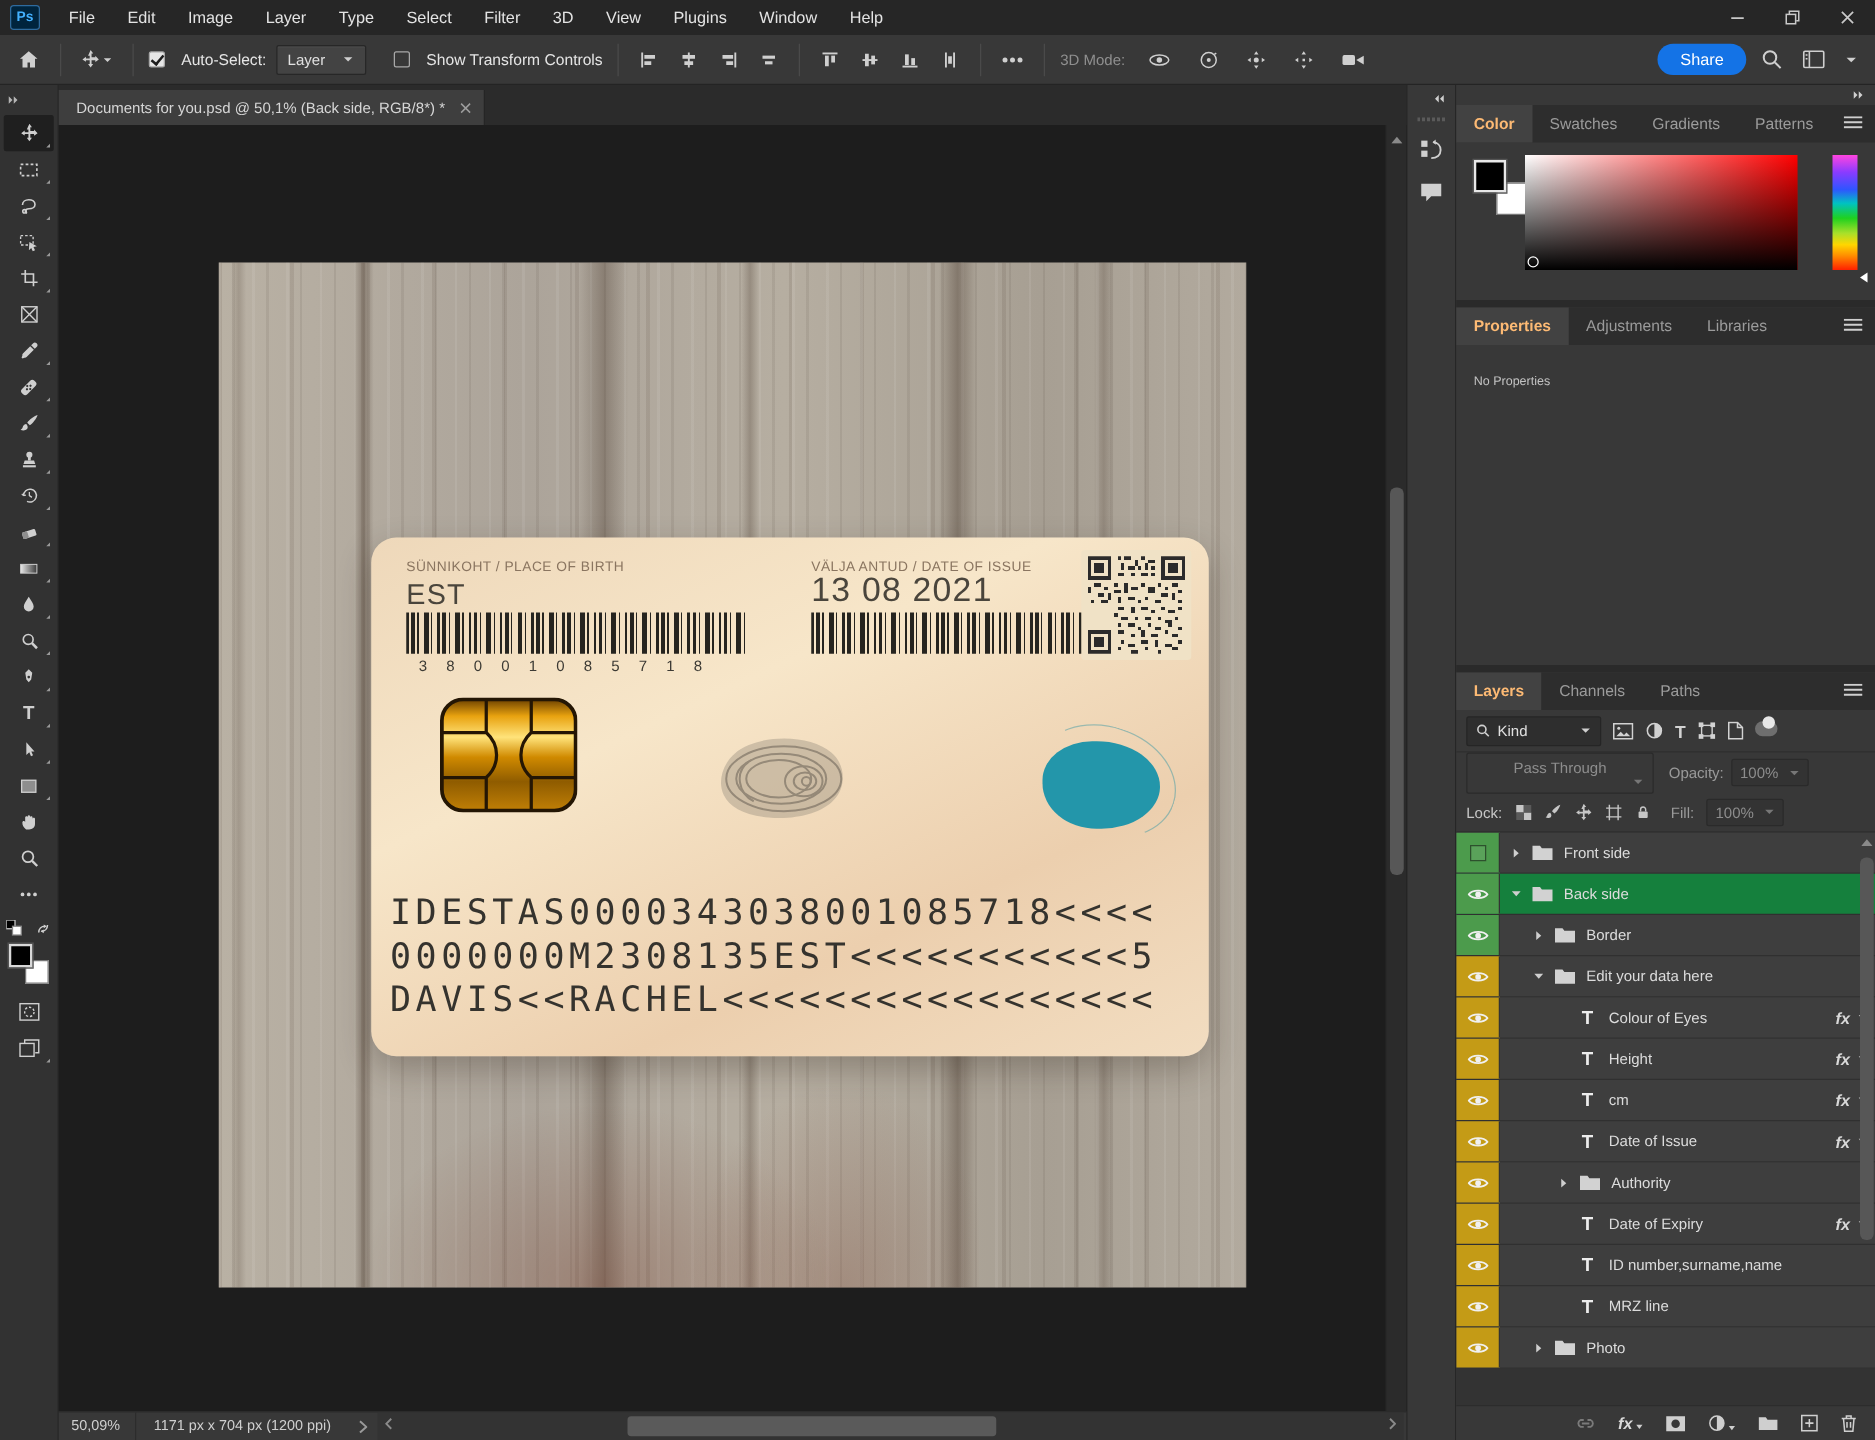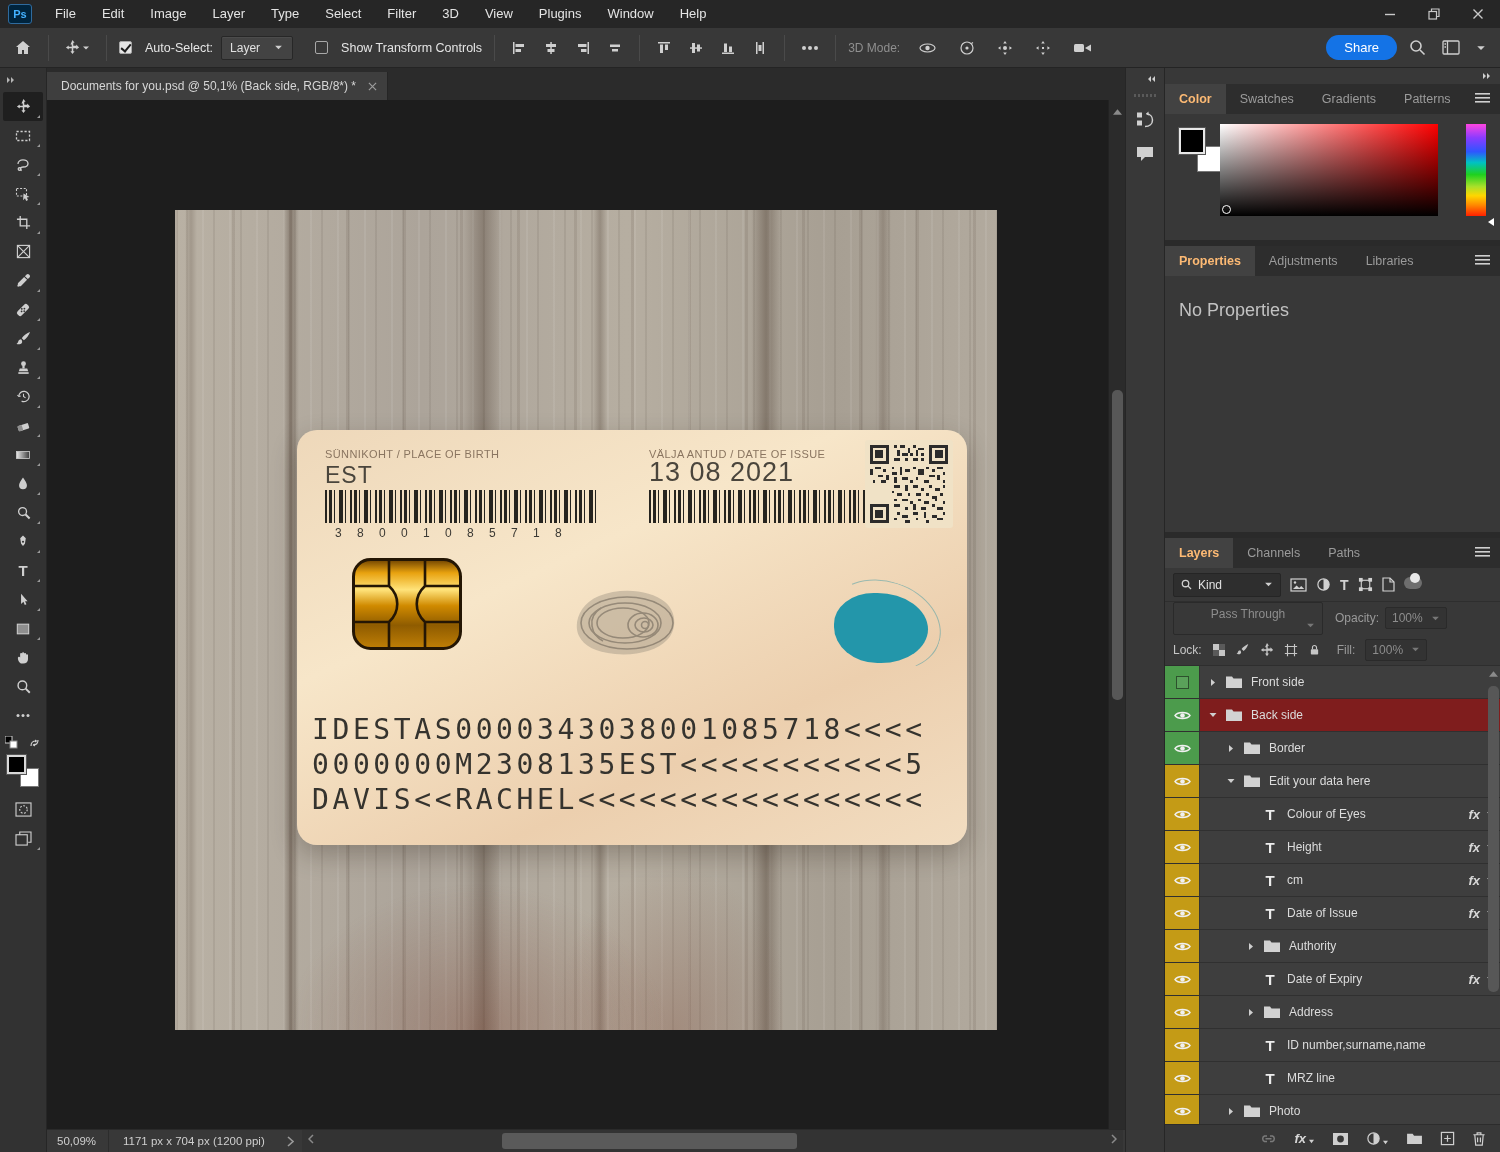--- a/index.html
+++ b/index.html
@@ -146,21 +146,21 @@
     background:linear-gradient(to bottom, rgba(0,0,0,0) 0%, #000 100%),
                linear-gradient(to right, #fff 0%, #f00 100%); }
   .color-field .cursor { position:absolute; left:2px; bottom:2px; width:9px; height:9px; border:1.5px solid #fff;
     border-radius:50%; }
   .hue-strip { position:absolute; right:14px; top:10px; width:20px; height:92px;
     background:linear-gradient(180deg,#ff45e0 0%,#8a3bff 15%,#2f55ff 30%,#00c2c2 42%,#1fd11f 55%,#a8e02a 68%,#ffd600 78%,#ff8a00 88%,#ff2000 100%); }
   .hue-marker { position:absolute; right:6px; top:104px; width:0; height:0;
     border-top:4px solid rgba(0,0,0,0); border-bottom:4px solid rgba(0,0,0,0); border-right:6px solid #fff; }
 
   .props-body { height:256px; position:relative; }
-  .props-empty { position:absolute; left:14px; top:24px; font-size:18px; color:#c2c2c2; }
+  .props-empty { position:absolute; left:14px; top:24px; font-size:10px; color:#c2c2c2; }
 
   .layers-panel { flex:1; display:flex; flex-direction:column; border-bottom:none; min-height:0; }
   .filter-row { height:34px; display:flex; align-items:center; padding:0 8px; gap:9px; border-bottom:1px solid #2e2e2e; }
   .kind-select { display:flex; align-items:center; gap:6px; background:#2e2e2e; border:1px solid #252525;
     border-radius:2px; padding:4px 7px; width:108px; color:#e0e0e0; }
   .kind-select .kchev { margin-left:auto; }
   .f-icon { color:#d2d2d2; display:flex; }
   .toggle { width:18px; height:12px; background:#6e6e6e; border-radius:6px; position:relative; margin-top:-4px; }
   .toggle::after { content:""; position:absolute; right:2px; top:-4px; width:10px; height:10px; background:#e8e8e8; border-radius:50%; }
   .blend-row { height:32px; display:flex; align-items:center; padding:0 8px; gap:6px; }
@@ -168,21 +168,21 @@
     padding:4px 7px; width:150px; color:#8d8d8d;flex-direction:column; }
   .blend-select .kchev { margin-left:auto; color:#777; }
   .mini-label { color:#9a9a9a; margin-left:6px; }
   .val-box { display:flex; align-items:center; gap:8px; background:#333; border:1px solid #2a2a2a; border-radius:2px;
     padding:3px 6px; color:#8d8d8d; }
   .lock-row { height:32px; display:flex; align-items:center; padding:0 8px; gap:10px; border-bottom:1px solid #2e2e2e; }
   .lock-row .f-icon { color:#c6c6c6; }
 
   .layers-list { flex:1; background:#333; overflow:hidden; position:relative; }
   .layer-row { height:33px; display:flex; align-items:stretch; border-bottom:1px solid #303030; background:#3e3e3e; }
-  .layer-row.selected { background:#7f1d1d; }
+  .layer-row.selected { background:#15803d; }
   .eye-cell { width:35px; flex-shrink:0; display:flex; align-items:center; justify-content:center; border-right:1px solid #333; }
   .eye-cell.green { background:#4c9b4c; }
   .eye-cell.yellow { background:#c49b16; }
   .eye-empty { width:13px; height:13px; border:1px solid rgba(0,0,0,.5); background:rgba(255,255,255,.08); }
   .row-content { display:flex; align-items:center; gap:8px; flex:1; padding-right:6px; }
   .chev { display:flex; width:8px; }
   .ticon { font-weight:bold; font-size:15px; color:#ececec; width:18px; text-align:center; }
   .lname { font-size:12px; color:#dcdcdc; white-space:nowrap; }
   .fxwrap { margin-left:auto; display:flex; align-items:center; gap:6px; }
   .fxbadge { font-style:italic; font-weight:bold; font-size:13px; color:#d8d8d8; }
@@ -1064,65 +1064,44 @@
                 </span>
               </div>
             </div>
             <div class="layer-row">
               <div class="eye-cell yellow">
                 <svg width="17" height="11" viewBox="0 0 17 11">
                   <path d="M1 5.5C4 1.5 13 1.5 16 5.5 13 9.5 4 9.5 1 5.5Z" fill="none" stroke="#f0f0f0" stroke-width="1.4"></path>
                   <circle cx="8.5" cy="5.5" r="2.3" fill="#f0f0f0"></circle>
                 </svg>
               </div>
-              <div class="row-content" style="padding-left: 47px;">
-                <span class="chev">
-                  <svg width="8" height="9" viewBox="0 0 8 8" fill="#cfcfcf">
-                    <path d="M2 .5l4 3.5-4 3.5z"></path>
-                  </svg>
-                </span>
-                <span style="display: flex;">
-                  <svg width="18" height="14" viewBox="0 0 18 14" fill="#d2d2d2">
-                    <path d="M1 1.5h6l1.5 2H17V13H1z"></path>
-                  </svg>
-                </span>
-                <span class="lname">Address</span>
+              <div class="row-content" style="padding-left: 61px;">
+                <span class="ticon">T</span>
+                <span class="lname">ID number,surname,name</span>
               </div>
             </div>
             <div class="layer-row">
               <div class="eye-cell yellow">
                 <svg width="17" height="11" viewBox="0 0 17 11">
                   <path d="M1 5.5C4 1.5 13 1.5 16 5.5 13 9.5 4 9.5 1 5.5Z" fill="none" stroke="#f0f0f0" stroke-width="1.4"></path>
                   <circle cx="8.5" cy="5.5" r="2.3" fill="#f0f0f0"></circle>
                 </svg>
               </div>
               <div class="row-content" style="padding-left: 61px;">
                 <span class="ticon">T</span>
-                <span class="lname">ID number,surname,name</span>
+                <span class="lname">MRZ line</span>
               </div>
             </div>
             <div class="layer-row">
               <div class="eye-cell yellow">
                 <svg width="17" height="11" viewBox="0 0 17 11">
                   <path d="M1 5.5C4 1.5 13 1.5 16 5.5 13 9.5 4 9.5 1 5.5Z" fill="none" stroke="#f0f0f0" stroke-width="1.4"></path>
                   <circle cx="8.5" cy="5.5" r="2.3" fill="#f0f0f0"></circle>
                 </svg>
               </div>
-              <div class="row-content" style="padding-left: 61px;">
-                <span class="ticon">T</span>
-                <span class="lname">MRZ line</span>
-              </div>
-            </div>
-            <div class="layer-row">
-              <div class="eye-cell yellow">
-                <svg width="17" height="11" viewBox="0 0 17 11">
-                  <path d="M1 5.5C4 1.5 13 1.5 16 5.5 13 9.5 4 9.5 1 5.5Z" fill="none" stroke="#f0f0f0" stroke-width="1.4"></path>
-                  <circle cx="8.5" cy="5.5" r="2.3" fill="#f0f0f0"></circle>
-                </svg>
-              </div>
               <div class="row-content" style="padding-left: 27px;">
                 <span class="chev">
                   <svg width="8" height="9" viewBox="0 0 8 8" fill="#cfcfcf">
                     <path d="M2 .5l4 3.5-4 3.5z"></path>
                   </svg>
                 </span>
                 <span style="display: flex;">
                   <svg width="18" height="14" viewBox="0 0 18 14" fill="#d2d2d2">
                     <path d="M1 1.5h6l1.5 2H17V13H1z"></path>
                   </svg>

